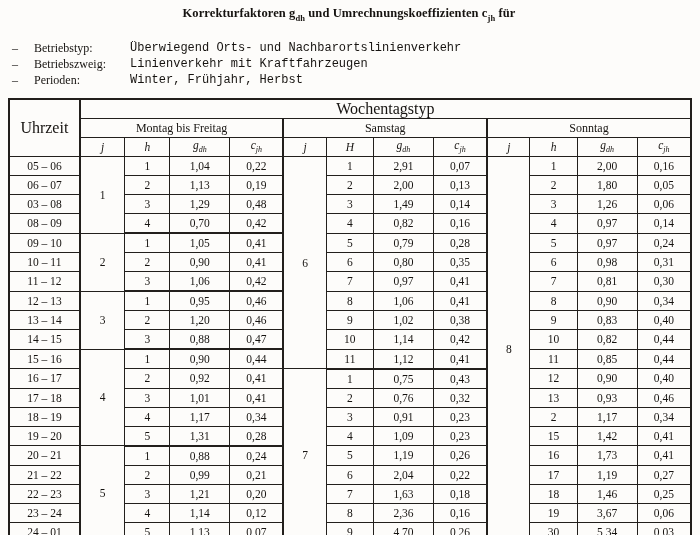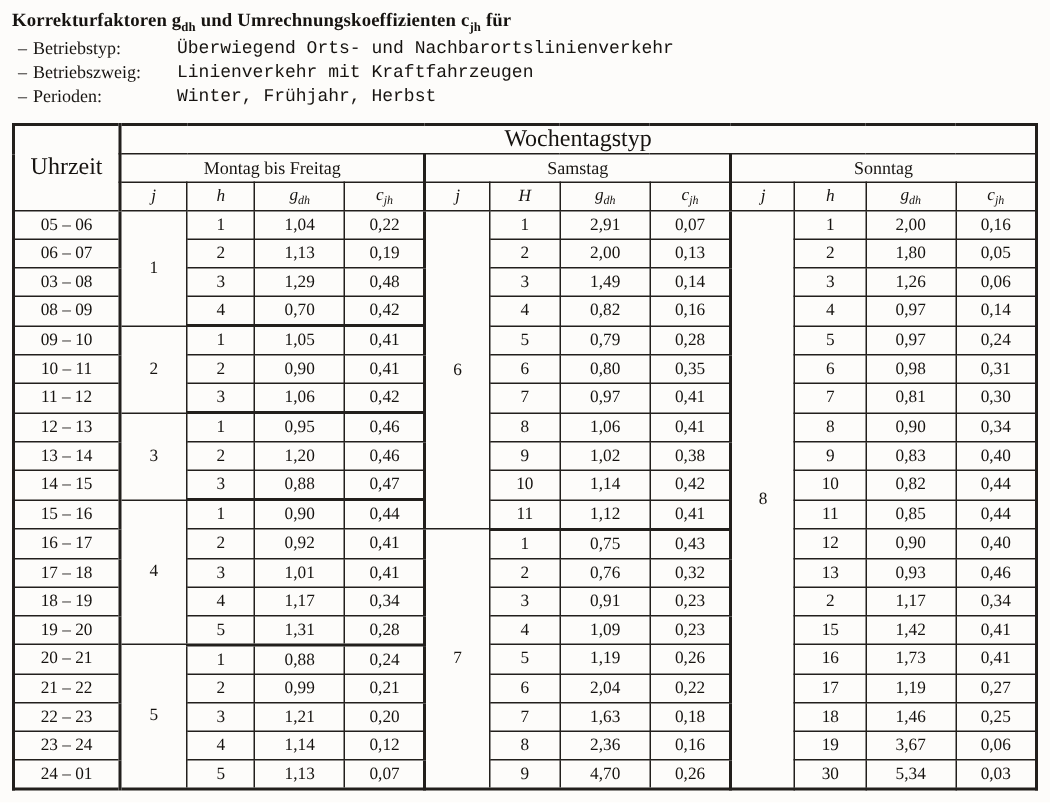--- a/index.html
+++ b/index.html
@@ -22,39 +22,41 @@
     background: #fdfcfa;
     padding: 0;
   }
   .header {
     padding: 4px 10px 0 8px;
   }
   .title {
     font-size: 12.5px;
     font-weight: bold;
     letter-spacing: 0.1px;
-    margin: 2px 0 1px 0;
+    margin: 2px 0 17px 0;
+    text-align: center;
   }
   .title sub {
     font-size: 8.5px;
     font-weight: bold;
   }
   .meta-line {
     display: flex;
     font-size: 12px;
     line-height: 1.35;
     margin: 0 0 0 4px;
   }
   .meta-dash {
     width: 10px;
     flex: 0 0 10px;
   }
   .meta-label {
     width: 96px;
     flex: 0 0 96px;
+    margin-left: 12px;
   }
   .meta-value {
     flex: 1 1 auto;
     font-family: Liberation Mono, monospace;
   }
   table.main {
     border-collapse: collapse;
     margin: 10px 0 0 8px;
     width: 684px;
     table-layout: fixed;

